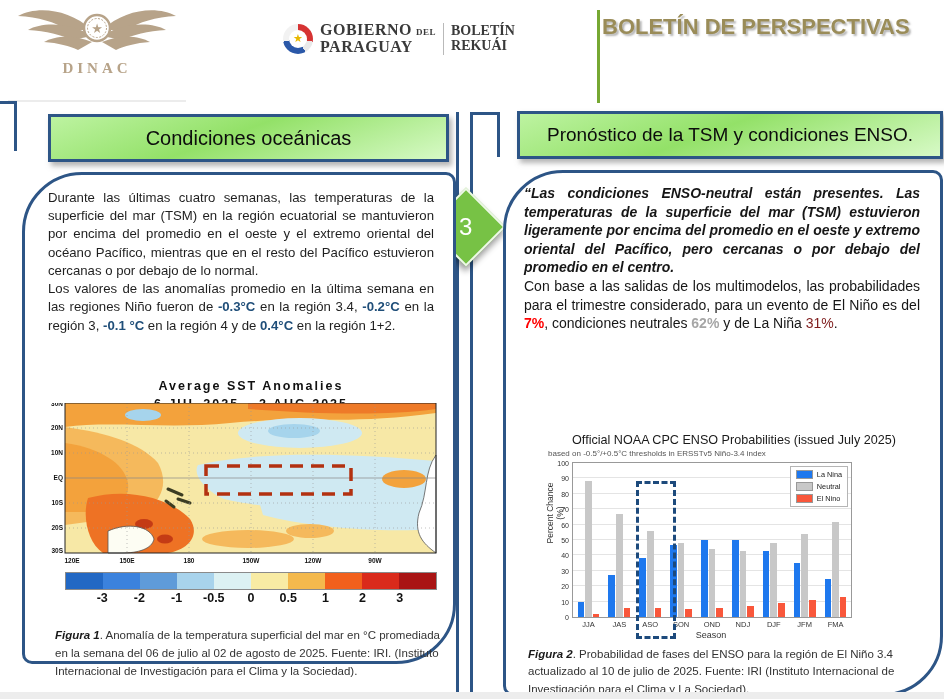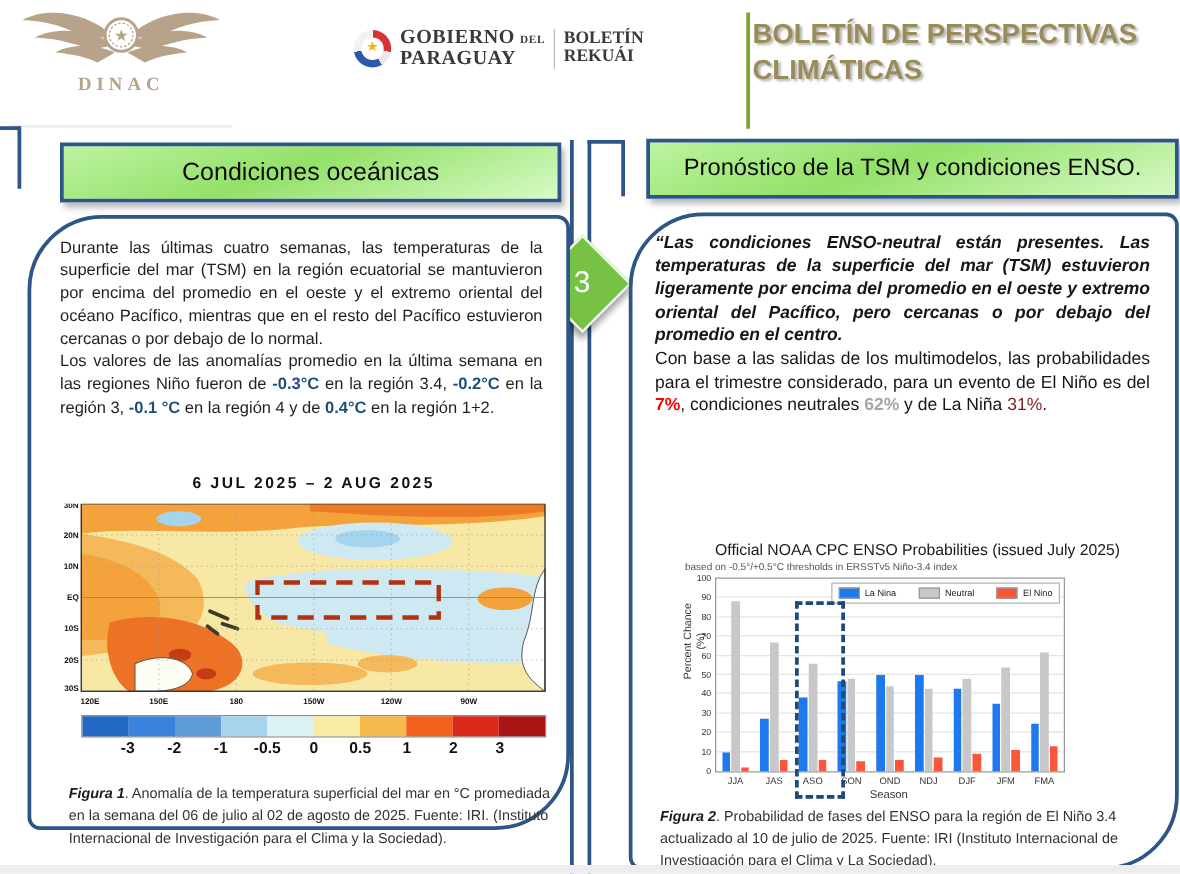--- a/index.html
+++ b/index.html
@@ -80,21 +80,21 @@
   #chart-title{left:548px;top:433px;width:372px;text-align:center;font-size:12.6px;color:#1a1a1a;}
   #chart-sub{left:548px;top:449px;width:372px;text-align:left;font-size:8px;color:#555;}
   #ylabel{left:520px;top:505px;width:70px;font-size:8.5px;color:#333;transform:rotate(-90deg);transform-origin:left top;
       position:absolute;text-align:center;left:545px;top:548px;}
   #plot{left:572px;top:462px;width:278px;height:154px;background:#fff;border:1px solid #999;}
   #plot .gridline{position:absolute;left:0;width:100%;height:1px;background:#e4e4e4;}
   #plot .bar{position:absolute;bottom:0;}
   #plot .ytick{position:absolute;left:-20px;width:16px;text-align:right;font-size:7px;color:#333;}
   #plot .xtick{position:absolute;bottom:-12px;width:30px;text-align:center;font-size:7.5px;color:#333;}
   #legend{position:absolute;right:3px;top:3px;border:1px solid #b5b5b5;background:rgba(255,255,255,.95);
-      padding:3px 5px;display:flex;flex-direction:row;gap:18px;}
+      padding:3px 5px;display:flex;flex-direction:column;gap:3px;}
   .lrow{display:flex;align-items:center;gap:4px;}
   .lswatch{width:15px;height:7px;border:.5px solid #999;}
   .llabel{font-size:7.3px;color:#222;}
   #season-label{left:572px;top:630px;width:278px;text-align:center;font-size:9px;color:#333;}
   #highlight-box{left:636px;top:481px;width:34px;height:152px;border:3.5px dashed #1d4a7c;z-index:5;}
   #caption2{left:528px;top:646px;width:398px;font-size:11.5px;line-height:1.5;color:#333;}
 
   #bottom-strip{left:0;top:692px;width:944px;height:7px;background:#ededed;}
 </style>
 </head>
@@ -129,21 +129,20 @@
   <div class="gov-div"></div>
   <div class="gov-col gov-right">
     <div>BOLETÍN</div>
     <div>REKUÁI</div>
   </div>
 </div>
 
 <div class="abs" id="green-divider"></div>
 <div class="abs" id="main-title">
   <div>BOLETÍN DE PERSPECTIVAS</div>
-  <div>CLIMÁTICAS</div>
 </div>
 
 <div class="abs navyline" id="br-l-h"></div>
 <div class="abs navyline" id="br-l-v"></div>
 <div class="abs navyline" id="mid-v1"></div>
 <div class="abs navyline" id="mid-v2"></div>
 <div class="abs navyline" id="br-m-h"></div>
 <div class="abs navyline" id="br-m-v"></div>
 
 <div class="abs green-head" id="head-left">Condiciones oceánicas</div>
@@ -153,20 +152,21 @@
   <span>3</span>
 </div>
 
 <div class="abs bubble" id="box-left"></div>
 <div class="abs" id="left-text">
   <p>Durante las últimas cuatro semanas, las temperaturas de la superficie del mar (TSM) en la región ecuatorial se mantuvieron por encima del promedio en el oeste y el extremo oriental del océano Pacífico, mientras que en el resto del Pacífico estuvieron cercanas o por debajo de lo normal.</p>
   <p><span>Los valores de las anomalías promedio en la última semana en las regiones Niño fueron de </span><span class="val">-0.3°C</span><span> en la región 3.4, </span><span class="val">-0.2°C</span><span> en la región 3, </span><span class="val">-0.1 °C</span><span> en la región 4 y de </span><span class="val">0.4°C</span><span> en la región 1+2.</span></p>
 </div>
 
 <div class="abs" id="map-title">
+  <div>Average SST Anomalies</div>
   <div>6 JUL 2025 – 2 AUG 2025</div>
 </div>
 
 <svg class="abs" id="map-svg" width="389" height="166" viewBox="0 0 389 166">
 
   <rect x="17" y="0" width="371" height="150" fill="#f7e8a6"></rect>
 
   <path d="M17,0 H388 V10 C300,22 252,13 182,20 C122,26 60,18 17,24 Z" fill="#f3a23c"></path>
   <path d="M200,0 H388 V6 C330,14 260,10 200,6 Z" fill="#ee7a28"></path>
 

